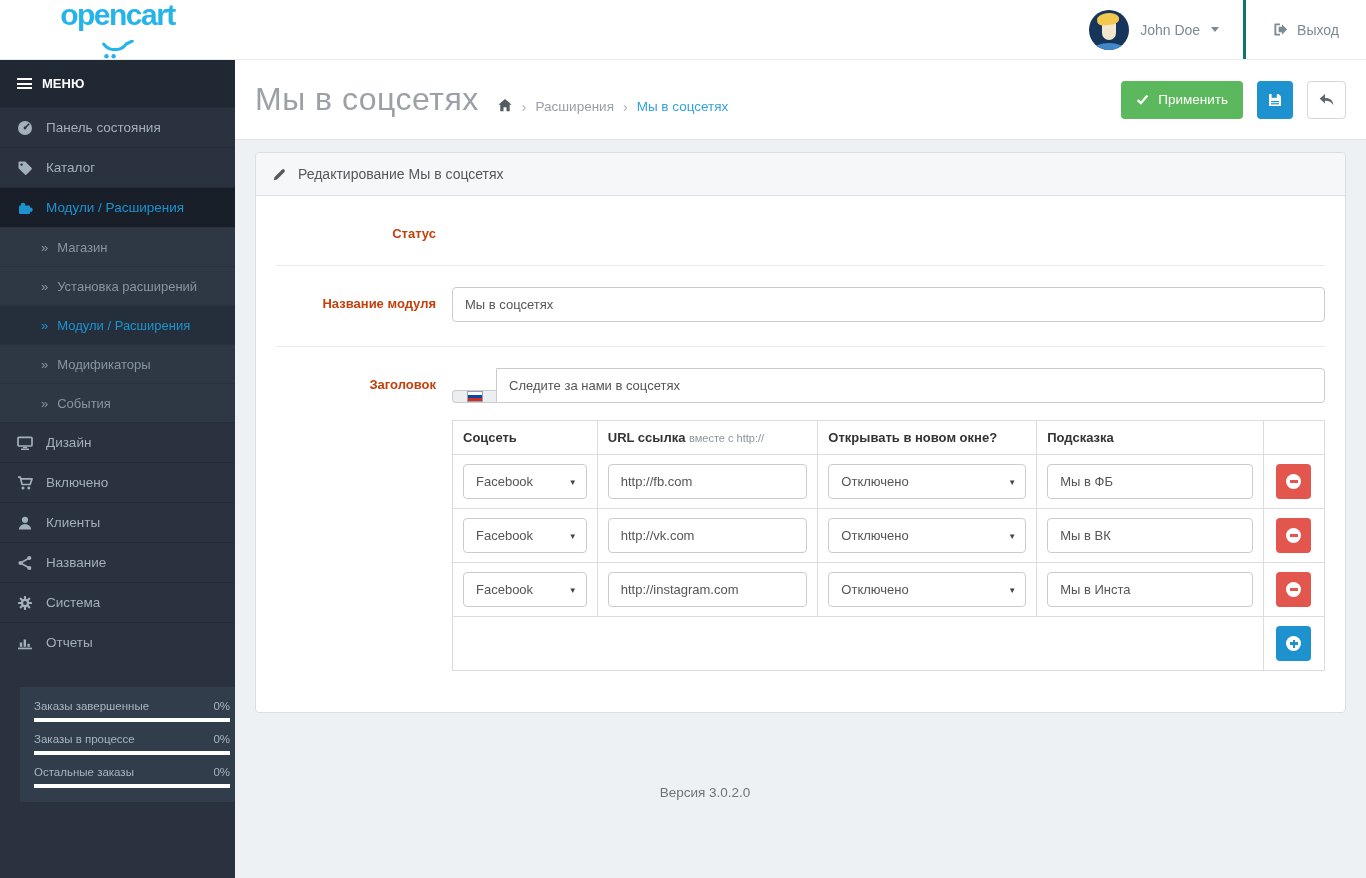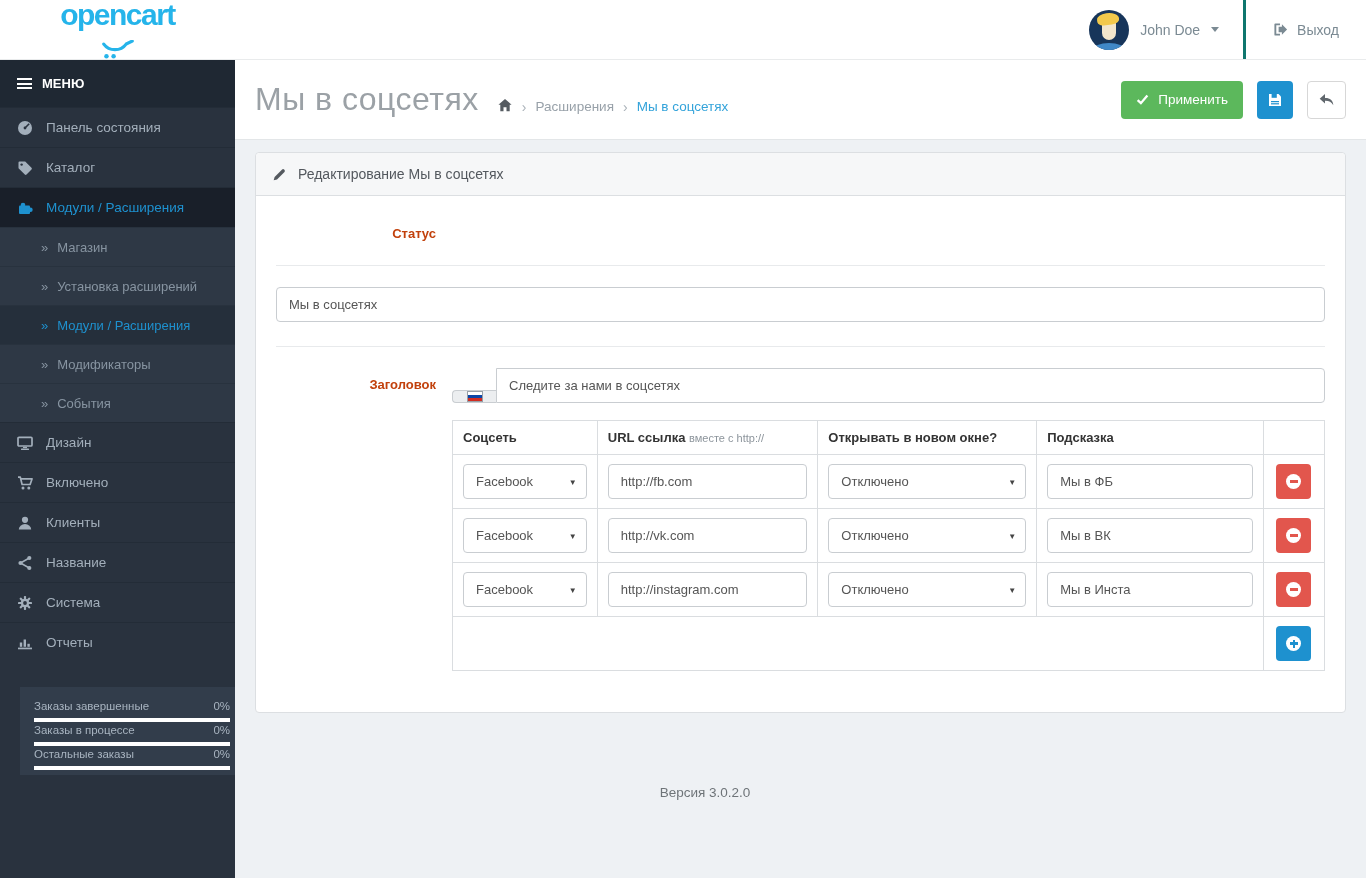--- a/index.html
+++ b/index.html
@@ -33,21 +33,21 @@
   .hamburger::after{content:"";position:absolute;left:0;right:0;top:2.5px;height:2px;background:#fff;}
   .nav-item{height:40px;display:flex;align-items:center;gap:13px;padding:0 17px;color:#a3afbb;font-size:13.5px;border-top:1px solid #232c37;cursor:pointer;}
   .nav-item .nav-icon{width:16px;height:16px;flex:0 0 16px;display:flex;align-items:center;justify-content:center;}
   .nav-item .chev{margin-left:auto;font-size:16px;line-height:1;color:inherit;}
   .nav-item.active{background:var(--sidebar-active,#191f29);color:var(--accent-blue,#1e91cf);}
   .submenu{background:var(--submenu-bg,#2e3845);}
   .subitem{height:39px;display:flex;align-items:center;gap:9px;padding:0 17px 0 41px;color:#8794a1;font-size:13px;border-top:1px solid #28323e;cursor:pointer;}
   .subitem .guillemet{font-size:13px;}
   .subitem.active{background:var(--submenu-active,#252f3b);color:var(--accent-blue,#1e91cf);}
   .stats-box{margin:25px 20px 0;background:#323d4b;padding:13px 14px 3px;}
-  .stat{margin-bottom:2px;}
+  .stat{margin-bottom:11px;}
   .stat-row{display:flex;justify-content:space-between;color:#a8b4c0;font-size:11.5px;}
   .stat-bar{height:4px;background:#fff;margin-top:6px;}
 
   
   .main{position:absolute;left:235px;top:60px;right:0;bottom:0;background:var(--content-bg,#eef1f4);overflow:hidden;}
   .page-header{height:80px;background:#fff;border-bottom:1px solid #e3e6e8;display:flex;align-items:center;padding:0 20px;}
   .page-title{font-size:32px;font-weight:400;color:#9ba1a6;letter-spacing:.5px;}
   .breadcrumb{display:flex;align-items:center;gap:9px;margin-left:18px;margin-top:14px;font-size:13.5px;color:#98a1a9;}
   .breadcrumb .sep{color:#aab2b9;font-size:14px;}
   .breadcrumb .bc-link{color:#98a1a9;cursor:pointer;}
@@ -340,20 +340,21 @@
         <div class="panel-body">
 
           <div class="form-section">
             <div class="form-group">
               <label class="control-label">Статус</label>
             </div>
           </div>
 
           <div class="form-section">
             <div class="form-group">
+              <label class="control-label">Название модуля</label>
               <div class="control">
                 <input class="input" type="text" value="Мы в соцсетях" style="">
               </div>
             </div>
           </div>
 
           <div class="form-section last">
             <div class="form-group">
               <label class="control-label">Заголовок</label>
               <div class="control">

